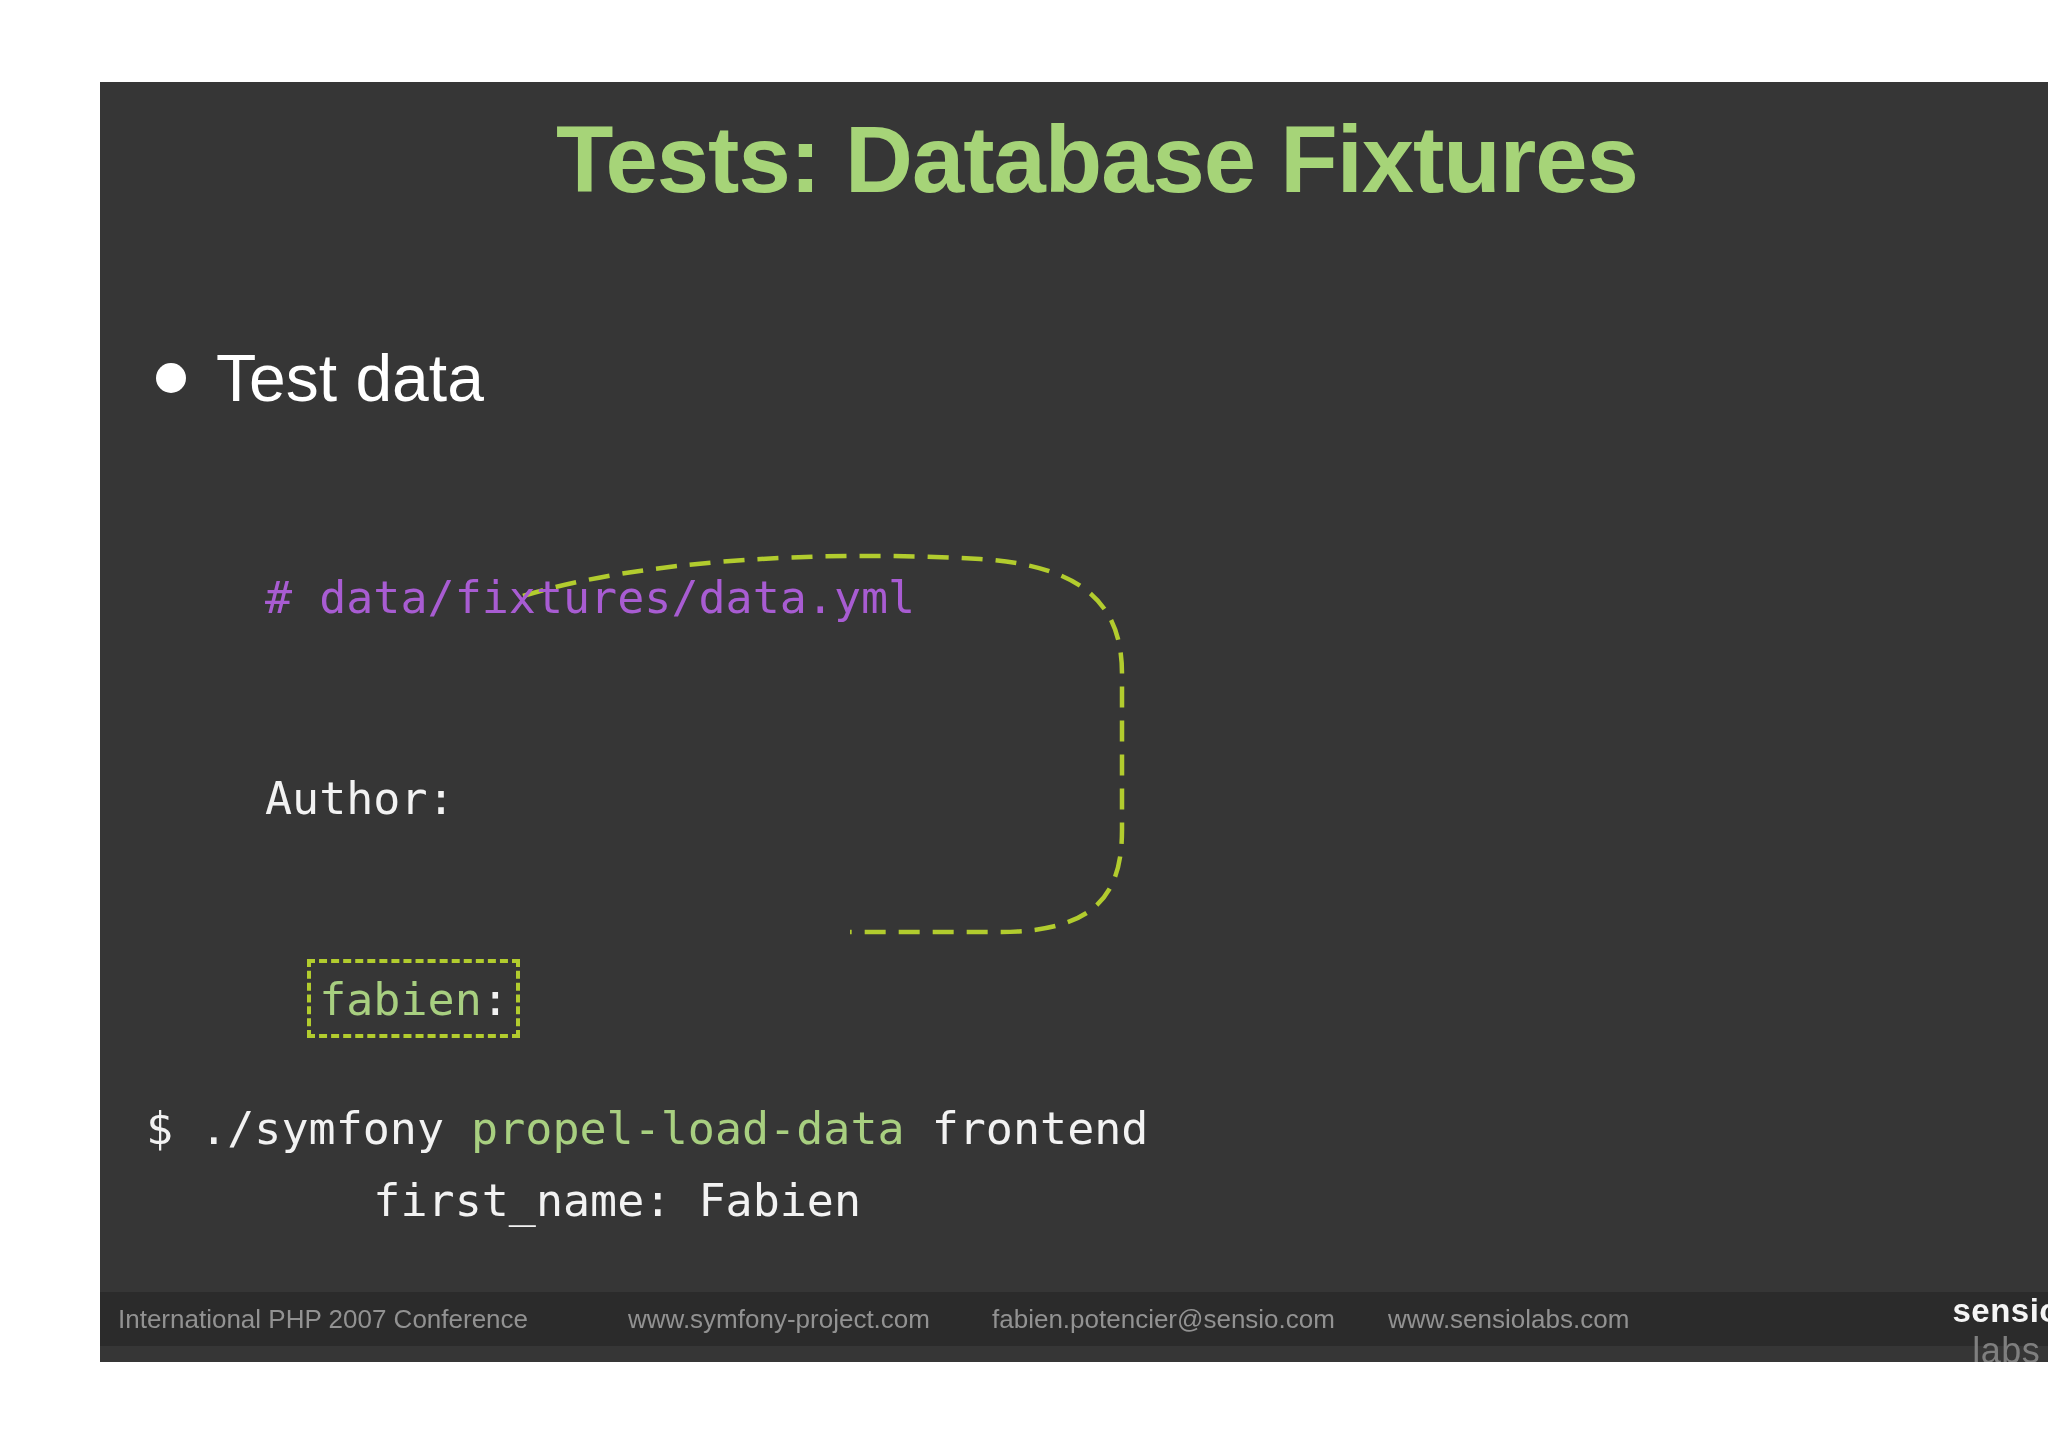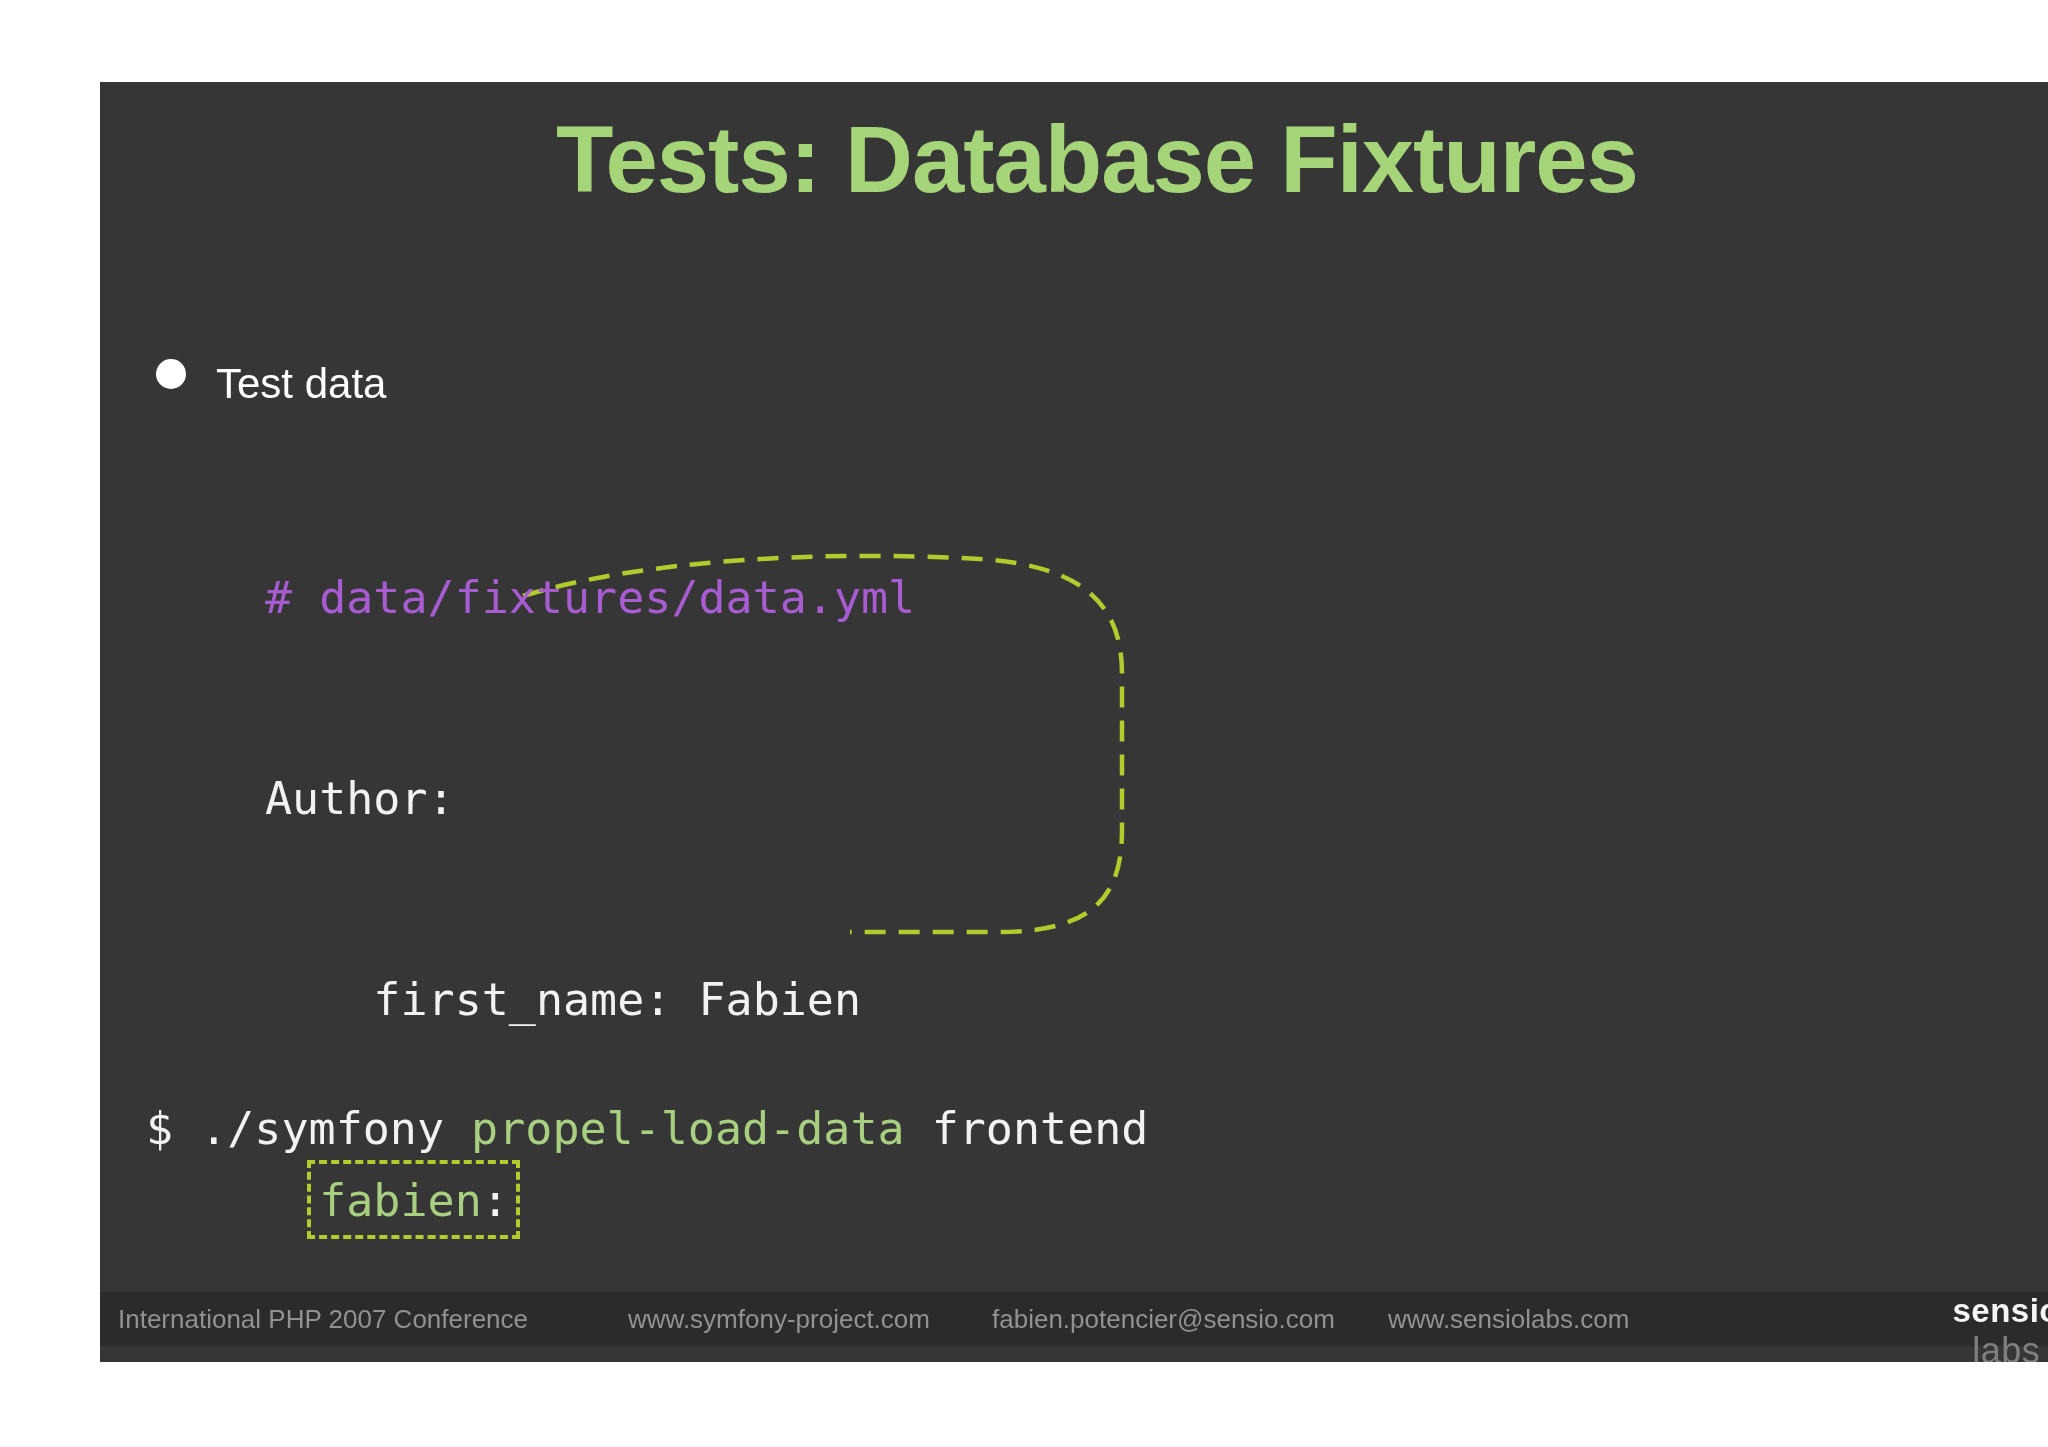--- a/index.html
+++ b/index.html
@@ -8,21 +8,21 @@
 
   .slide{position:absolute;left:100px;top:82px;width:1994px;height:1280px;
          background:#363636;overflow:hidden;}
 
   .title{position:absolute;left:0;top:24px;width:100%;text-align:center;
          font-size:94px;font-weight:bold;color:#a6d478;letter-spacing:-1px;}
 
   .bullet-row{position:absolute;left:56px;top:258px;display:flex;
               align-items:center;gap:30px;}
   .dot{width:30px;height:30px;border-radius:50%;background:#ffffff;flex:0 0 auto;}
-  .bullet-text{font-size:42px;color:#ffffff;margin-top:20px;}
+  .bullet-text{font-size:66px;color:#ffffff;}
 
   .code, .command{
     position:absolute;white-space:pre;
     font-family:"DejaVu Sans Mono","Liberation Mono",monospace;
     font-size:45px;line-height:67px;color:#f2f2f2;}
   .code{left:165px;top:348px;}
   .command{left:46px;top:1013px;}
 
   .purple{color:#a85cd2;}
   .green{color:#a8cf80;}
@@ -65,22 +65,22 @@
              C 540 478, 720 468, 880 477
              C 990 484, 1022 528, 1022 592
              L 1022 748
              C 1022 812, 996 849, 902 850
              L 750 850" fill="none" stroke="#b2cc2e" stroke-width="4.5" stroke-dasharray="21 13"></path>
   </svg>
 
   <div class="code">
     <div><span class="purple"># data/fixtures/data.yml</span></div>
     <div><span>Author:</span></div>
+    <div><span>  </span><span class="boxed box1"><span class="green">fabien</span><span>:</span></span></div>
     <div><span>    first_name: Fabien</span></div>
-    <div><span>  </span><span class="boxed box1"><span class="green">fabien</span><span>:</span></span></div>
     
     
     
     
     
   </div>
 
   <div class="command"><span>$ ./symfony </span><span class="green">propel-load-data</span><span> frontend</span></div>
 
   <div class="footer">

